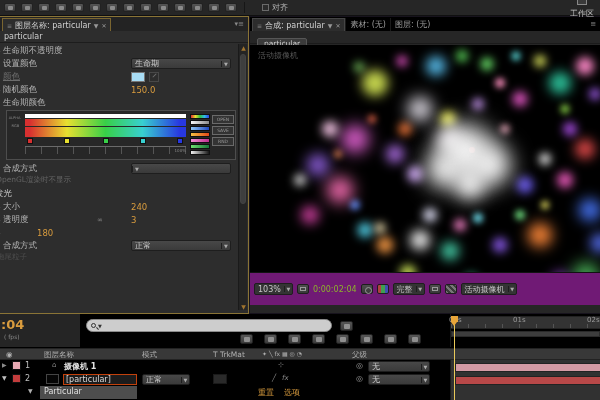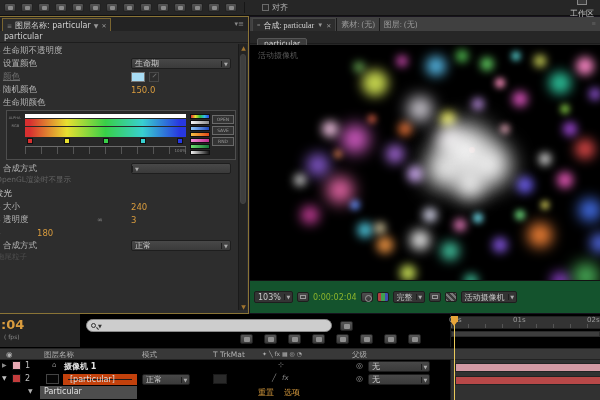--- a/index.html
+++ b/index.html
@@ -66,31 +66,31 @@
   .gb{border:1px solid #6a6a6a;background:#333;color:#9a9a9a;font-size:4.5px;text-align:center;padding:1px 0;}
 
   
   .scroll{position:absolute;right:1px;top:27px;bottom:3px;width:9px;background:#242424;border-left:1px solid #1a1a1a;}
   .scroll .up,.scroll .dn{position:absolute;left:0;width:9px;text-align:center;font-size:6px;color:#a0742e;}
   .scroll .up{top:0;} .scroll .dn{bottom:0;}
   .scroll .thumb{position:absolute;left:1px;top:10px;width:6px;height:150px;background:#3e3e3e;border-radius:3px;}
 
   
   #comp{position:absolute;left:250px;top:17px;width:350px;height:296px;background:#262626;}
-  #comp .tabstrip{background:#404040;font-family:Liberation Serif, serif;}
+  #comp .tabstrip{background:#000000;}
   .tab.active-comp{background:#2d2d2d;border:1px solid #454545;border-bottom:none;margin-left:2px;}
   .tab.ghost{background:transparent;color:#9a9a9a;border-left:1px solid #1a1a1a;}
   #subtabrow{height:13px;background:#262626;border-bottom:1px solid #1b1b1b;}
   #subtab{display:inline-block;margin:1px 0 0 7px;height:11px;background:#3b3b3b;border:1px solid #565656;
           color:#d0d0d0;font-size:7.5px;padding:0 6px;border-radius:2px;}
   #viewer{position:absolute;left:0;top:28px;right:0;bottom:20px;background:#000;overflow:hidden;}
   #cam-overlay{position:absolute;left:8px;top:5px;color:#565656;font-size:8px;}
   .particle{position:absolute;border-radius:50%;mix-blend-mode:screen;}
   
-  #vtb{position:absolute;left:0;bottom:0;right:0;height:20px;background:#14532d;border-top:1px solid #121212;
+  #vtb{position:absolute;left:0;bottom:8px;right:0;height:20px;background:#701a75;border-top:1px solid #121212;
        display:flex;align-items:center;gap:4px;padding:16px 4px;overflow:hidden;}
   .vtb-dd{display:inline-flex;align-items:center;height:12px;background:#343434;border:1px solid #1e1e1e;border-radius:2px;
           color:#c8c8c8;font-size:8px;}
   .vtb-dd .dlbl{padding:0 3px;} .vtb-dd .darr{width:8px;border-left:1px solid #1e1e1e;text-align:center;font-size:5px;color:#aaa;}
   .vicon{width:12px;height:10px;background:linear-gradient(#4e4e4e,#383838);border:1px solid #1e1e1e;border-radius:2px;position:relative;}
   .vicon.safe::after{content:"";position:absolute;inset:2px;border:1px solid #9a9a9a;}
   .vicon.cam::after{content:"";position:absolute;left:3px;top:2px;width:5px;height:5px;border:1px solid #9a9a9a;border-radius:50%;}
   .vicon.chan{background:linear-gradient(90deg,#b04040 0 33%,#40a050 33% 66%,#4050b0 66%);}
   .vicon.roi::after{content:"";position:absolute;inset:2px;border:1px dashed #9a9a9a;}
   .vicon.grid{background:repeating-linear-gradient(45deg,#777 0 2px,#3a3a3a 2px 4px);}
@@ -119,21 +119,21 @@
   #cti-line{position:absolute;left:454px;top:2px;width:1px;height:84px;background:#e8c85a;z-index:5;}
   #cti-head{position:absolute;left:451px;top:2px;width:7px;height:6px;background:#e8a53a;z-index:5;}
   #cti-head::after{content:"";position:absolute;left:0;top:6px;border-left:3.5px solid transparent;border-right:3.5px solid transparent;border-top:4px solid #e8a53a;}
 
   #tl-head{position:absolute;left:0;top:34px;width:600px;height:12px;background:#383838;border-top:1px solid #222;border-bottom:1px solid #222;}
   .hcell{position:absolute;top:1px;color:#b0b0b0;font-size:7.5px;}
   .tl-row{position:absolute;left:0;width:600px;height:13px;}
   .tl-row .cell{position:absolute;top:1px;}
   .colorchip{width:9px;height:9px;border:1px solid #111;}
   .lname{color:#e4e4e4;font-size:8px;font-weight:bold;}
-  .namebox{background:#1c1c1c;border:5px solid #c2410c;color:#dcdcdc;font-size:8px;padding:0 2px;height:11px;display:flex;align-items:center;}
+  .namebox{background:#1c1c1c;border:1px solid #c2410c;color:#dcdcdc;font-size:8px;padding:0 2px;height:11px;display:flex;align-items:center;}
   .sm-dd{display:inline-flex;align-items:center;height:11px;background:linear-gradient(#484848,#3a3a3a);border:1px solid #1e1e1e;
          border-radius:2px;color:#ccc;font-size:8px;}
   .sm-dd .dlbl{flex:1;padding:0 3px;} .sm-dd .darr{width:8px;border-left:1px solid #1e1e1e;text-align:center;font-size:5px;color:#aaa;}
   .thumb{width:13px;height:10px;background:#050505;border:1px solid #444;}
   .pickwhip{color:#9a9a9a;font-size:8px;}
   .sw-glyph{color:#8a8a8a;font-size:7px;}
   .bararea{position:absolute;left:450px;top:46px;width:150px;height:40px;background:#313131;border-left:1px solid #1a1a1a;}
   .lbar{position:absolute;left:4px;width:146px;height:9px;border:1px solid #222;}
   .effsel{position:absolute;background:#4d4d4d;}
   .orange{color:#d99c3e;font-size:8px;}

